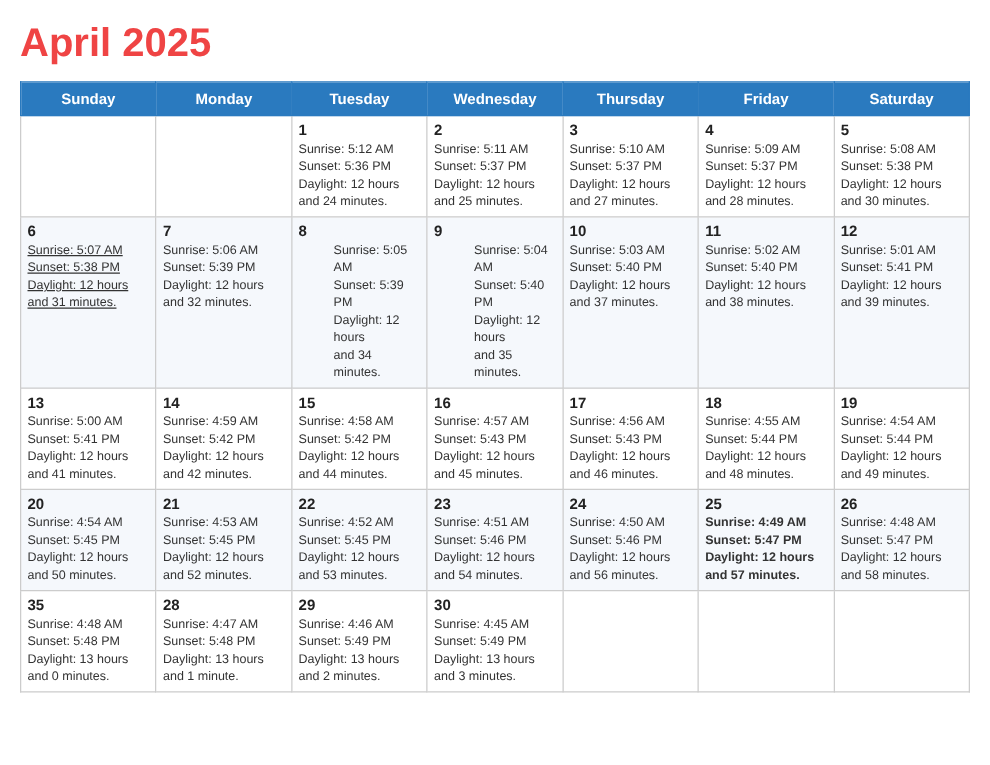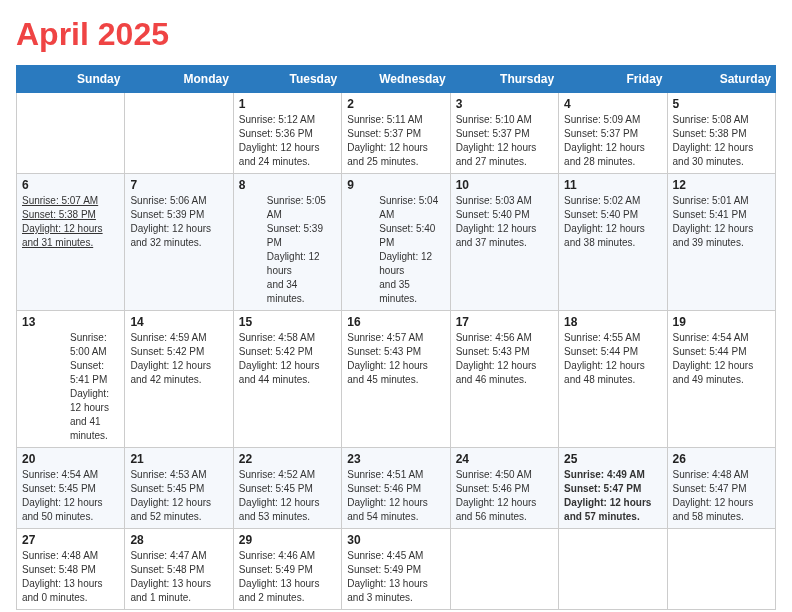--- a/index.html
+++ b/index.html
@@ -50,21 +50,21 @@
       width: 100%;
       border-collapse: collapse;
       border: 1px solid #ccc;
     }
     .calendar th {
       background: #2a7abf;
       color: #fff;
       font-size: 12px;
       font-weight: bold;
       padding: 6px 4px;
-      text-align: right;
+      text-align: center;
       border: 1px solid #2a7abf;
     }
     .calendar td {
       vertical-align: top;
       padding: 4px 5px;
       border: 1px solid #ccc;
       font-size: 10px;
       color: #333;
       width: 107px;
       min-height: 80px;
@@ -197,21 +197,21 @@
           <span class="day-num">12</span>
           <div class="cell-content" style="white-space: pre-line;">Sunrise: 5:01 AM
 Sunset: 5:41 PM
 Daylight: 12 hours
 and 39 minutes.</div>
         </td>
       </tr>
       <tr>
         <td>
           <span class="day-num">13</span>
-          <div class="cell-content" style="white-space: pre-line; margin-left: 48px;">Sunrise: 5:00 AM
+          <div class="cell-content" style="white-space: pre-line;">Sunrise: 5:00 AM
 Sunset: 5:41 PM
 Daylight: 12 hours
 and 41 minutes.</div>
         </td>
         <td>
           <span class="day-num">14</span>
           <div class="cell-content" style="white-space: pre-line;">Sunrise: 4:59 AM
 Sunset: 5:42 PM
 Daylight: 12 hours
 and 42 minutes.</div>
@@ -298,21 +298,21 @@
         <td>
           <span class="day-num">26</span>
           <div class="cell-content" style="white-space: pre-line;">Sunrise: 4:48 AM
 Sunset: 5:47 PM
 Daylight: 12 hours
 and 58 minutes.</div>
         </td>
       </tr>
       <tr>
         <td>
-          <span class="day-num">27</span>
+          <span class="day-num">35</span>
           <div class="cell-content" style="white-space: pre-line;">Sunrise: 4:48 AM
 Sunset: 5:48 PM
 Daylight: 13 hours
 and 0 minutes.</div>
         </td>
         <td>
           <span class="day-num">28</span>
           <div class="cell-content" style="white-space: pre-line;">Sunrise: 4:47 AM
 Sunset: 5:48 PM
 Daylight: 13 hours

